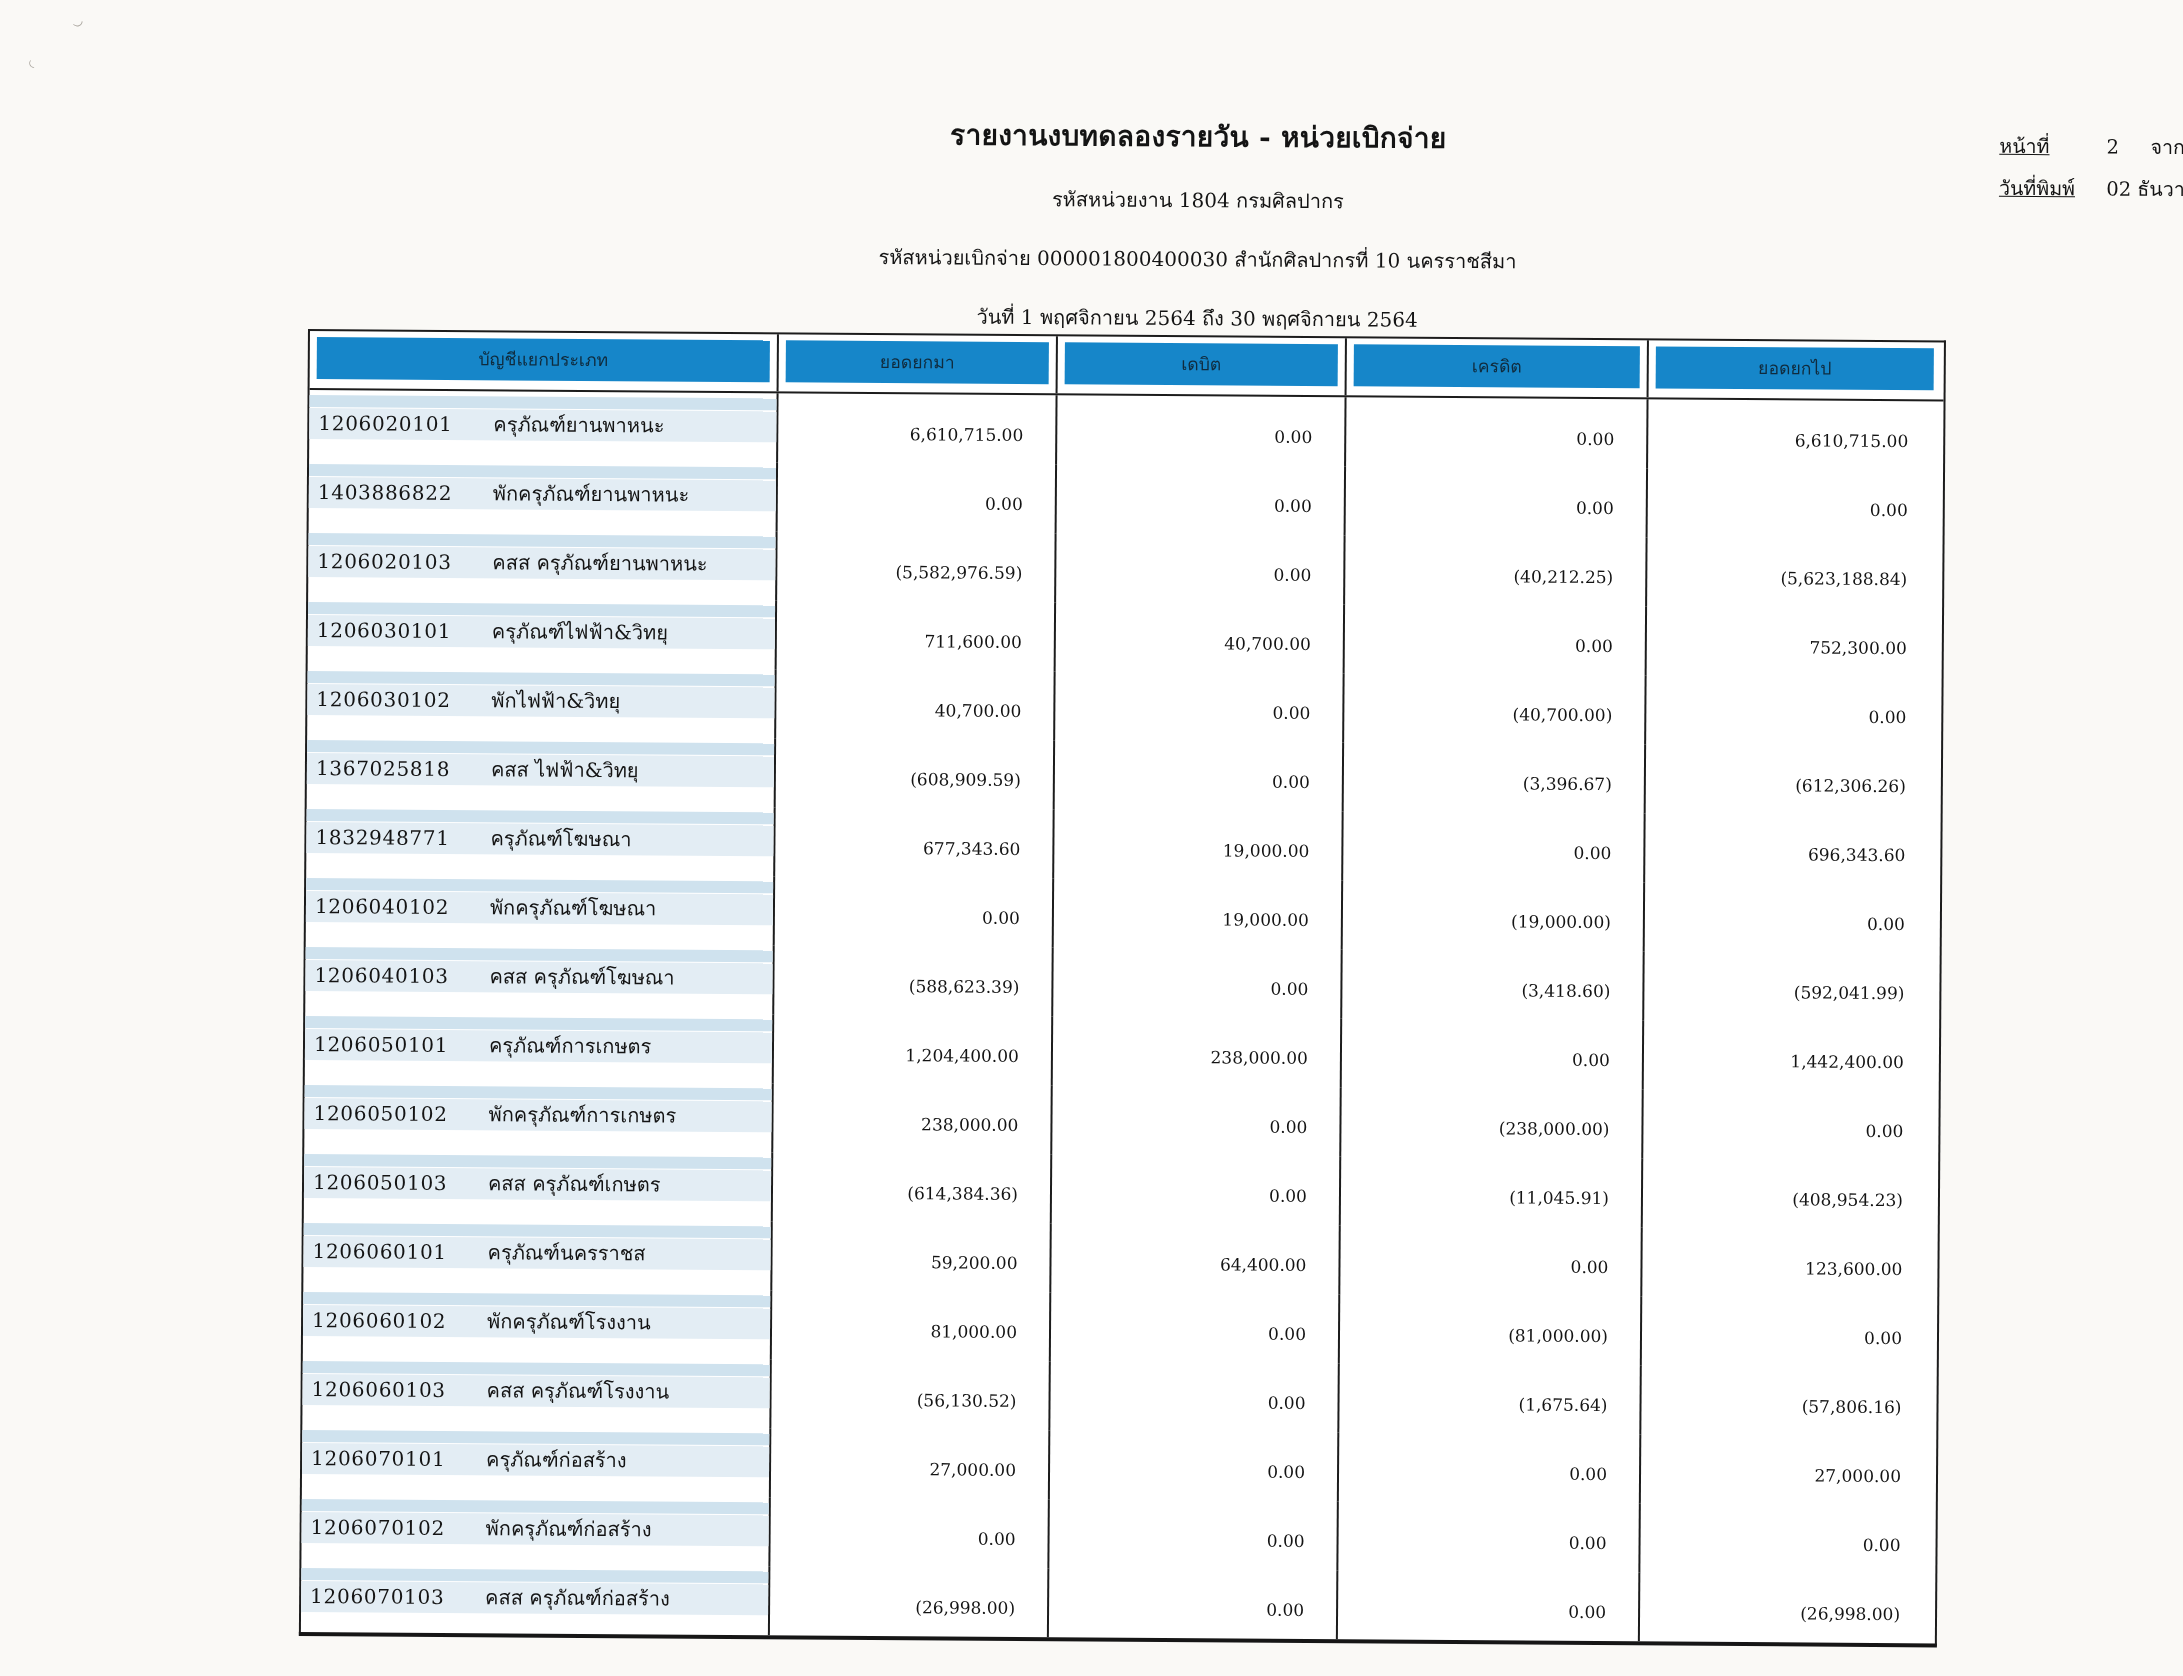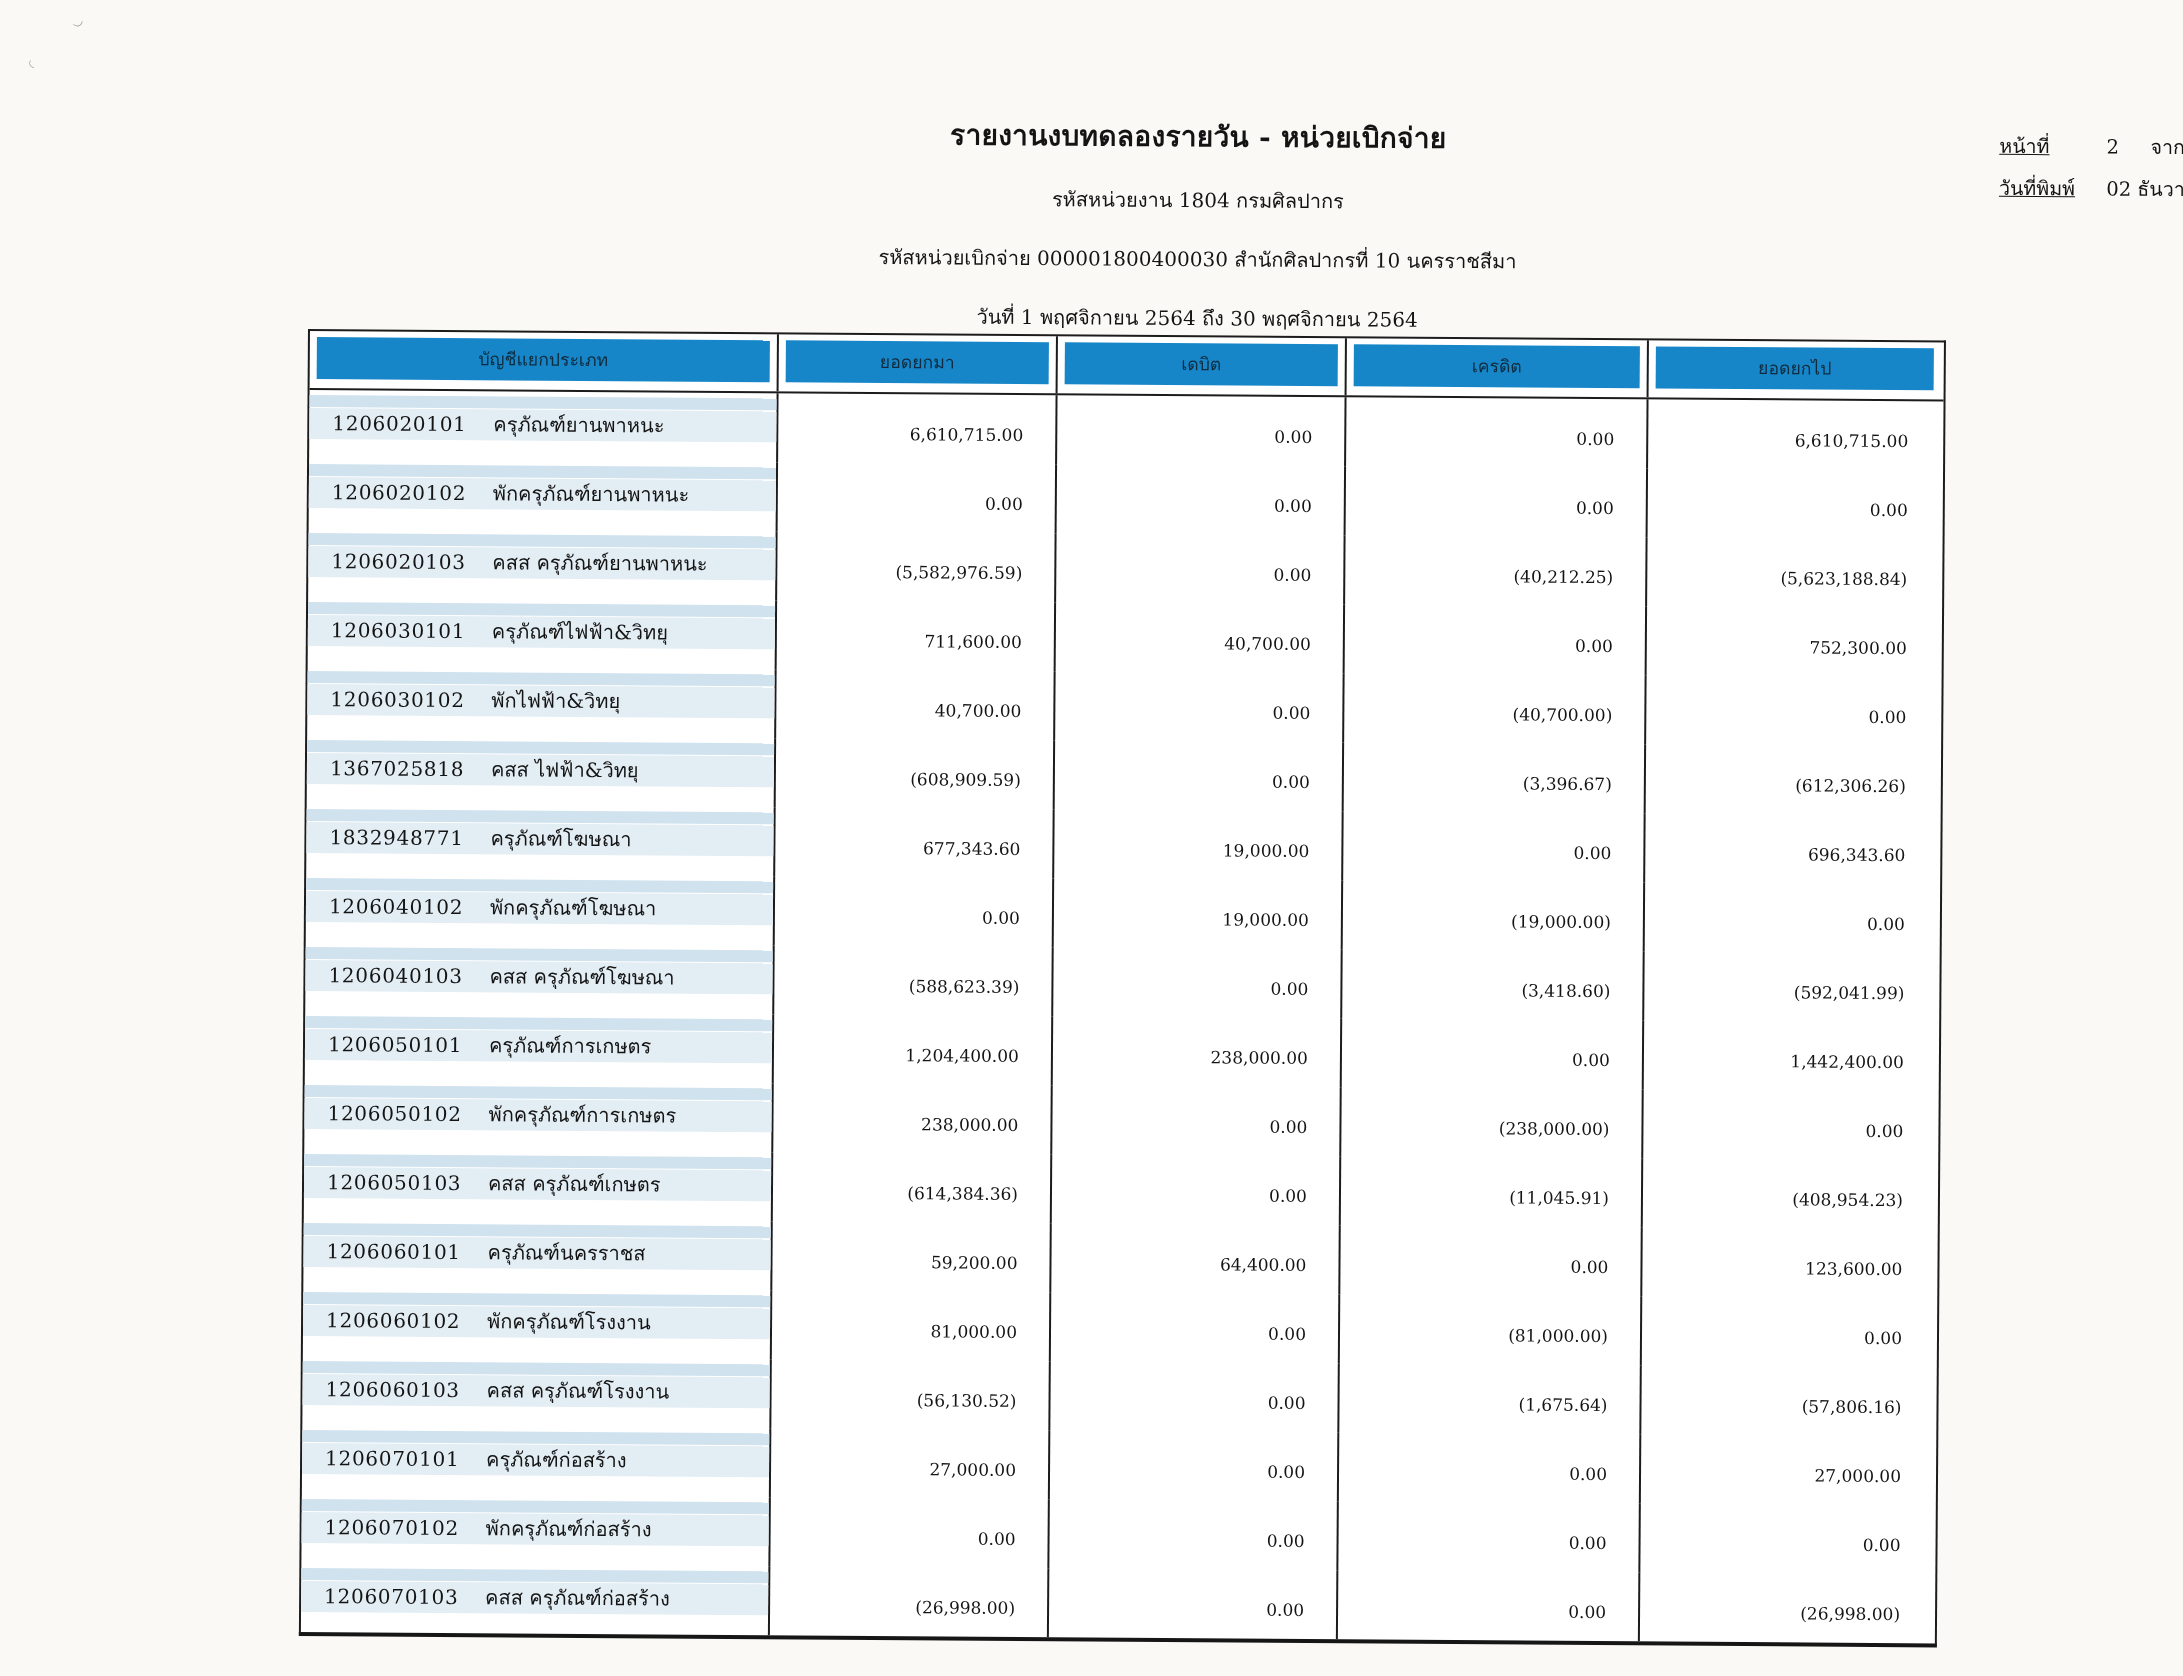--- a/index.html
+++ b/index.html
@@ -66,21 +66,21 @@
   .cell:last-child{border-right:none;}
   .acct .stripe-thin{
     position:absolute;left:0;right:0;top:5.4px;height:12px;
     background:#cfe2ee;
   }
   .acct .stripe{
     position:absolute;left:0;right:0;top:17.6px;height:31px;
     background:#e3edf4;
   }
   .acct .code{
-    position:absolute;left:23px;top:0;line-height:31px;
+    position:absolute;left:9px;top:0;line-height:31px;
     font-size:20px;letter-spacing:0.7px;
   }
   .acct .name{
     position:absolute;left:184px;top:0;line-height:31px;
     font-size:20px;
   }
   .cell.num{
     display:flex;align-items:center;justify-content:flex-end;
     padding-right:32px;padding-top:10.8px;
     font-size:17px;
@@ -159,21 +159,21 @@
             <span>0.00</span>
           </div>
           <div class="cell num">
             <span>6,610,715.00</span>
           </div>
         </div>
         <div class="trow">
           <div class="cell acct">
             <div class="stripe-thin"></div>
             <div class="stripe">
-              <span class="code">1206020102</span>
+              <span class="code">1403886822</span>
               <span class="name">พักครุภัณฑ์ยานพาหนะ</span>
             </div>
           </div>
           <div class="cell num">
             <span>0.00</span>
           </div>
           <div class="cell num">
             <span>0.00</span>
           </div>
           <div class="cell num">

